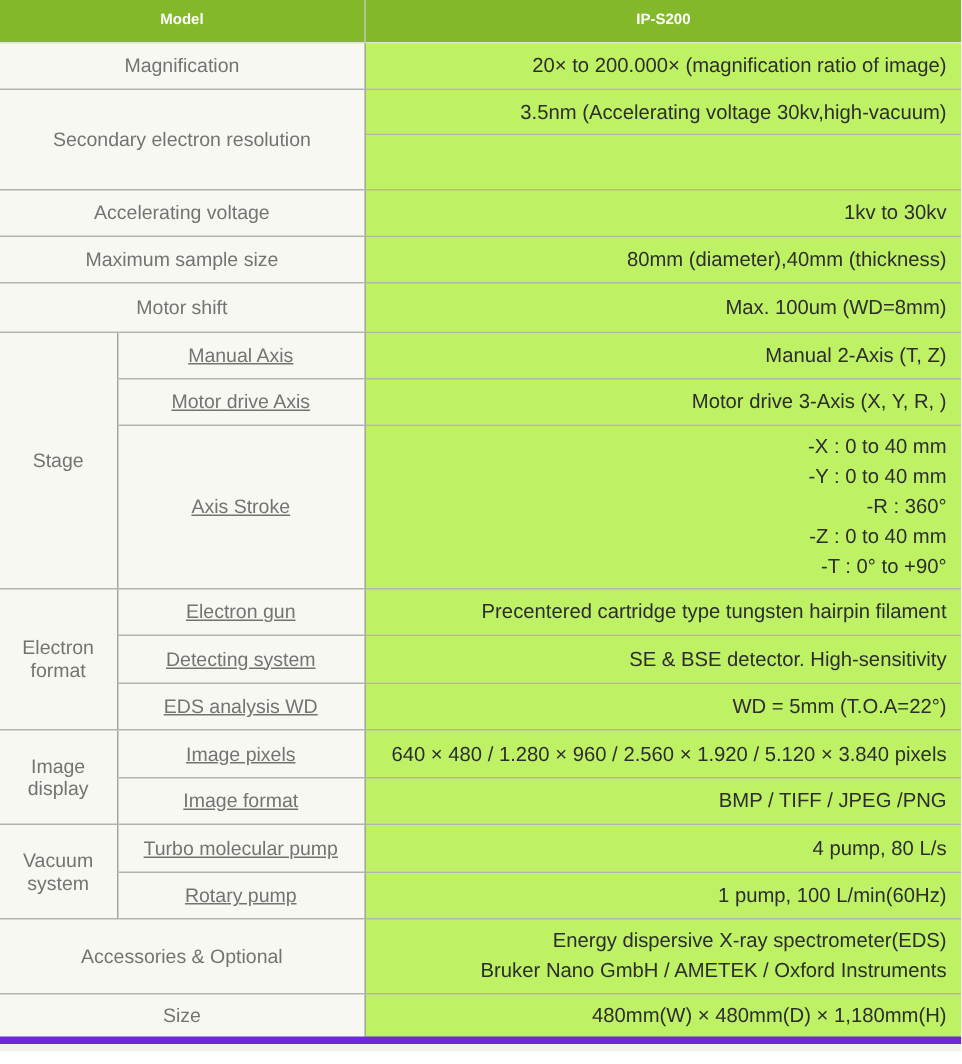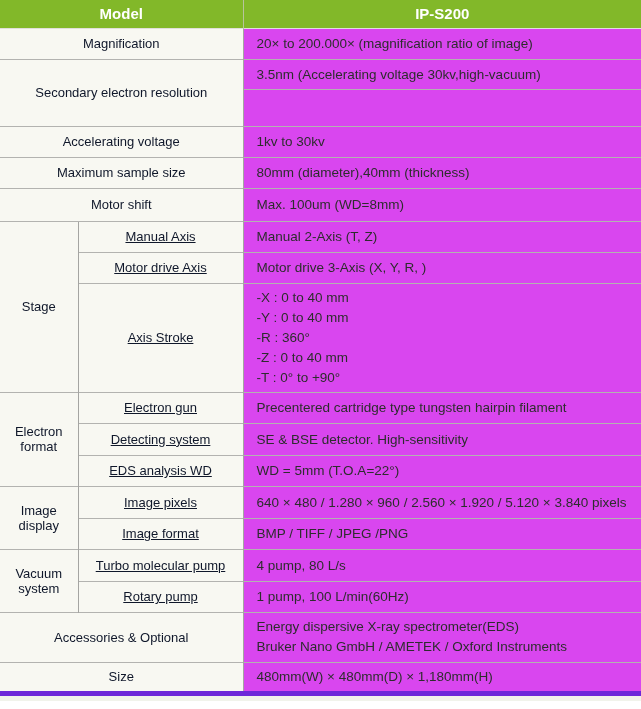--- a/index.html
+++ b/index.html
@@ -19,51 +19,51 @@
     width: 641px;
     table-layout: fixed;
   }
   col.c-group { width: 78px; }
   col.c-sub   { width: 165px; }
   col.c-val   { width: 398px; }
 
   th {
     background: #82b829;
     color: #ffffff;
-    font-size: 15px;
+    font-size: 10px;
     font-weight: bold;
     height: 28px;
     padding: 0;
     text-align: center;
     vertical-align: middle;
     margin-left: 36px;
   }
   th.head-val { border-left: 1px solid #b8c49c; }
 
   td {
     font-size: 13.5px;
     color: #2d2d2d;
     vertical-align: middle;
     padding: 0;
   }
   
   td.lab, td.grp, td.sub {
     background: #f8f8f2;
     text-align: center;
     border-top: 1px solid #b3b3b0;
-    color: #0f172a;
+    color: #737373;
     font-size: 13px;
   }
   td.sub { border-left: 1px solid #a5a5a2; text-decoration: underline; }
   
   td.val {
-    background: #d946ef;
+    background: #bef264;
     border-top: 1px solid #b3b3b0;
     border-left: 1px solid #a5a5a2;
-    text-align: left;
+    text-align: right;
     padding: 4px 10px 4px 13px;
   }
   tr.first > td { border-top: 1px solid #e0e0da; }
   tr.last > td { border-bottom: 5px solid #6d28d9; }
 
   .lines div { line-height: 20px; }
   .bottom-strip {
     height: 5px;
     background: #f1f3eb;
   }

